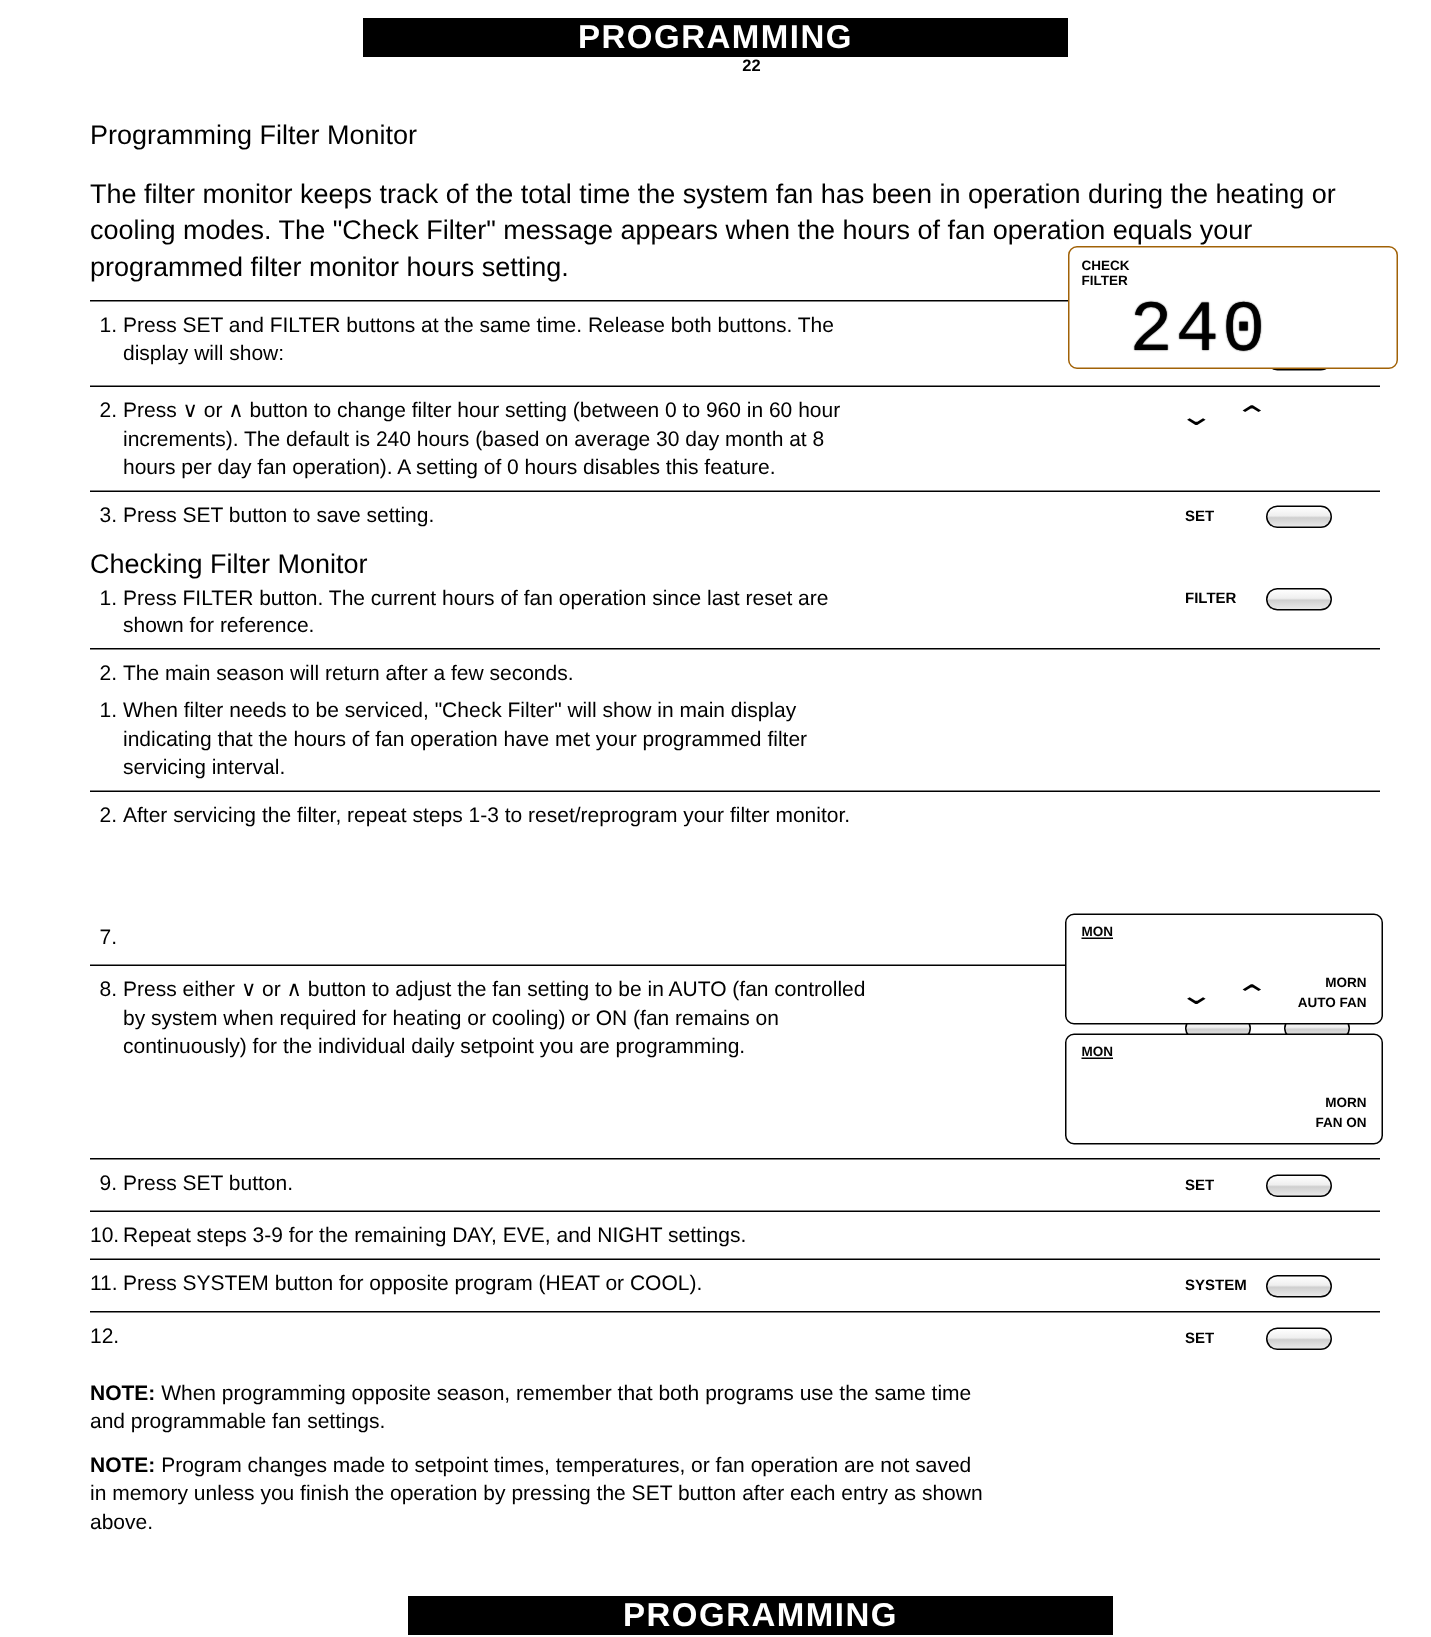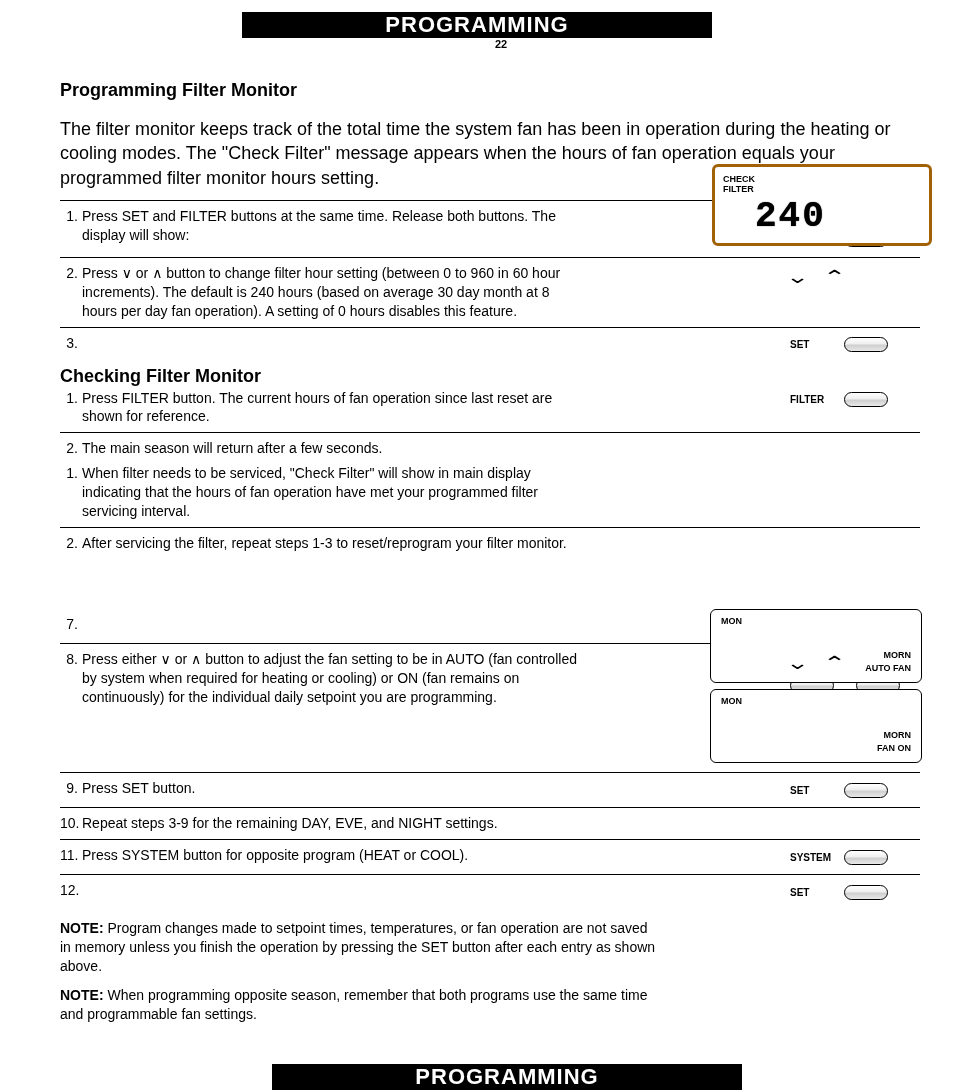--- a/index.html
+++ b/index.html
@@ -49,21 +49,21 @@
   .page-num {
     font-size: 11px;
     font-weight: 700;
     margin-left: 30px;
   }
   .content {
     padding: 6px 34px 10px 60px;
   }
   h2.section {
     font-size: 18px;
-    font-weight: 700;
+    font-weight: 400;
     margin: 16px 0 6px 0;
   }
   h2.section.small { margin-top: 4px; margin-bottom: 2px; }
   p.intro {
     font-size: 18px;
     margin: 16px 0 10px 0;
     line-height: 1.35;
   }
   .row {
     display: flex;
@@ -96,33 +96,33 @@
   .chev { font-size: 18px; line-height: 1; transform: scaleX(1.6); display:inline-block; }
   .note {
     font-size: 14px;
     margin: 10px 0 6px 0;
     max-width: 600px;
     line-height: 1.35;
   }
   .note strong { font-weight: 900; }
   .display-box {
     position: absolute;
-    border: 3px solid #a16207;
+    border: 1px solid #a16207;
     border-radius: 6px;
     background: #fff;
     padding: 8px;
     font-size: 10px;
   }
   .display1 {
     left: 712px; top: 152px; width: 220px; height: 82px;
   }
   .seg {
     font-family: "Courier New", monospace;
-    font-size: 36px;
-    font-weight: 700;
+    font-size: 48px;
+    font-weight: 400;
     letter-spacing: 2px;
     line-height: 1;
     display: inline-block;
     position: relative;
     text-shadow: 0 0 1px #000;
   }
   .seg-wrap { margin-top: 4px; margin-left: 32px; position: relative; }
   .display2, .display3 {
     border: 1px solid #000;
     border-radius: 6px;
@@ -209,20 +209,21 @@
       <div class="ctrls">
         <div class="btn-group">
           <span class="chev">⌄</span>
           <span class="chev">⌃</span>
         </div>
       </div>
     </div>
 
     <div class="row">
       <div class="num">3.</div>
+      <div class="txt">Press SET button to save setting.</div>
       <div class="ctrls">
         <div class="ctrl-line">
             <span class="ctrl-label">SET</span>
             <span class="btn-oval"></span>
           </div>
       </div>
     </div>
 
     <h2 class="section small">Checking Filter Monitor</h2>
     <div class="row noborder" style="padding-top:0;">
@@ -244,21 +245,21 @@
       <div class="num">1.</div>
       <div class="txt">When filter needs to be serviced, "Check Filter" will show in main display indicating that the hours of fan operation have met your programmed filter servicing interval.</div>
     </div>
     <div class="row">
       <div class="num">2.</div>
       <div class="txt-wide">After servicing the filter, repeat steps 1-3 to reset/reprogram your filter monitor.</div>
     </div>
 
     <div class="lower-section" style="position:relative;">
 
-      <div class="right-col" style="top:0; left:650px;">
+      <div class="right-col" style="top:0; left:650px;text-decoration:underline;">
         <div class="display2">
           <div class="disp-mon">MON</div>
           <div class="disp-bottom">
             <div>MORN</div>
             <div>AUTO FAN</div>
           </div>
         </div>
         <div class="display3">
           <div class="disp-mon">MON</div>
           <div class="disp-bottom">
@@ -327,25 +328,25 @@
         <div class="ctrls">
           <div class="ctrl-line">
               <span class="ctrl-label">SET</span>
               <span class="btn-oval"></span>
             </div>
         </div>
       </div>
 
       <div class="note">
         <strong>NOTE:</strong>
-        <span>Program changes made to setpoint times, temperatures, or fan operation are not saved in memory unless you finish the operation by pressing the SET button after each entry as shown above.</span>
+        <span>When programming opposite season, remember that both programs use the same time and programmable fan settings.</span>
       </div>
       <div class="note">
         <strong>NOTE:</strong>
-        <span>When programming opposite season, remember that both programs use the same time and programmable fan settings.</span>
+        <span>Program changes made to setpoint times, temperatures, or fan operation are not saved in memory unless you finish the operation by pressing the SET button after each entry as shown above.</span>
       </div>
 
     </div>
 
   </div>
 
   <div class="footer-bar">
     <div class="footer-left">PROGRAMMING</div>
     <div class="header-right">
       <div class="header-line"></div>

